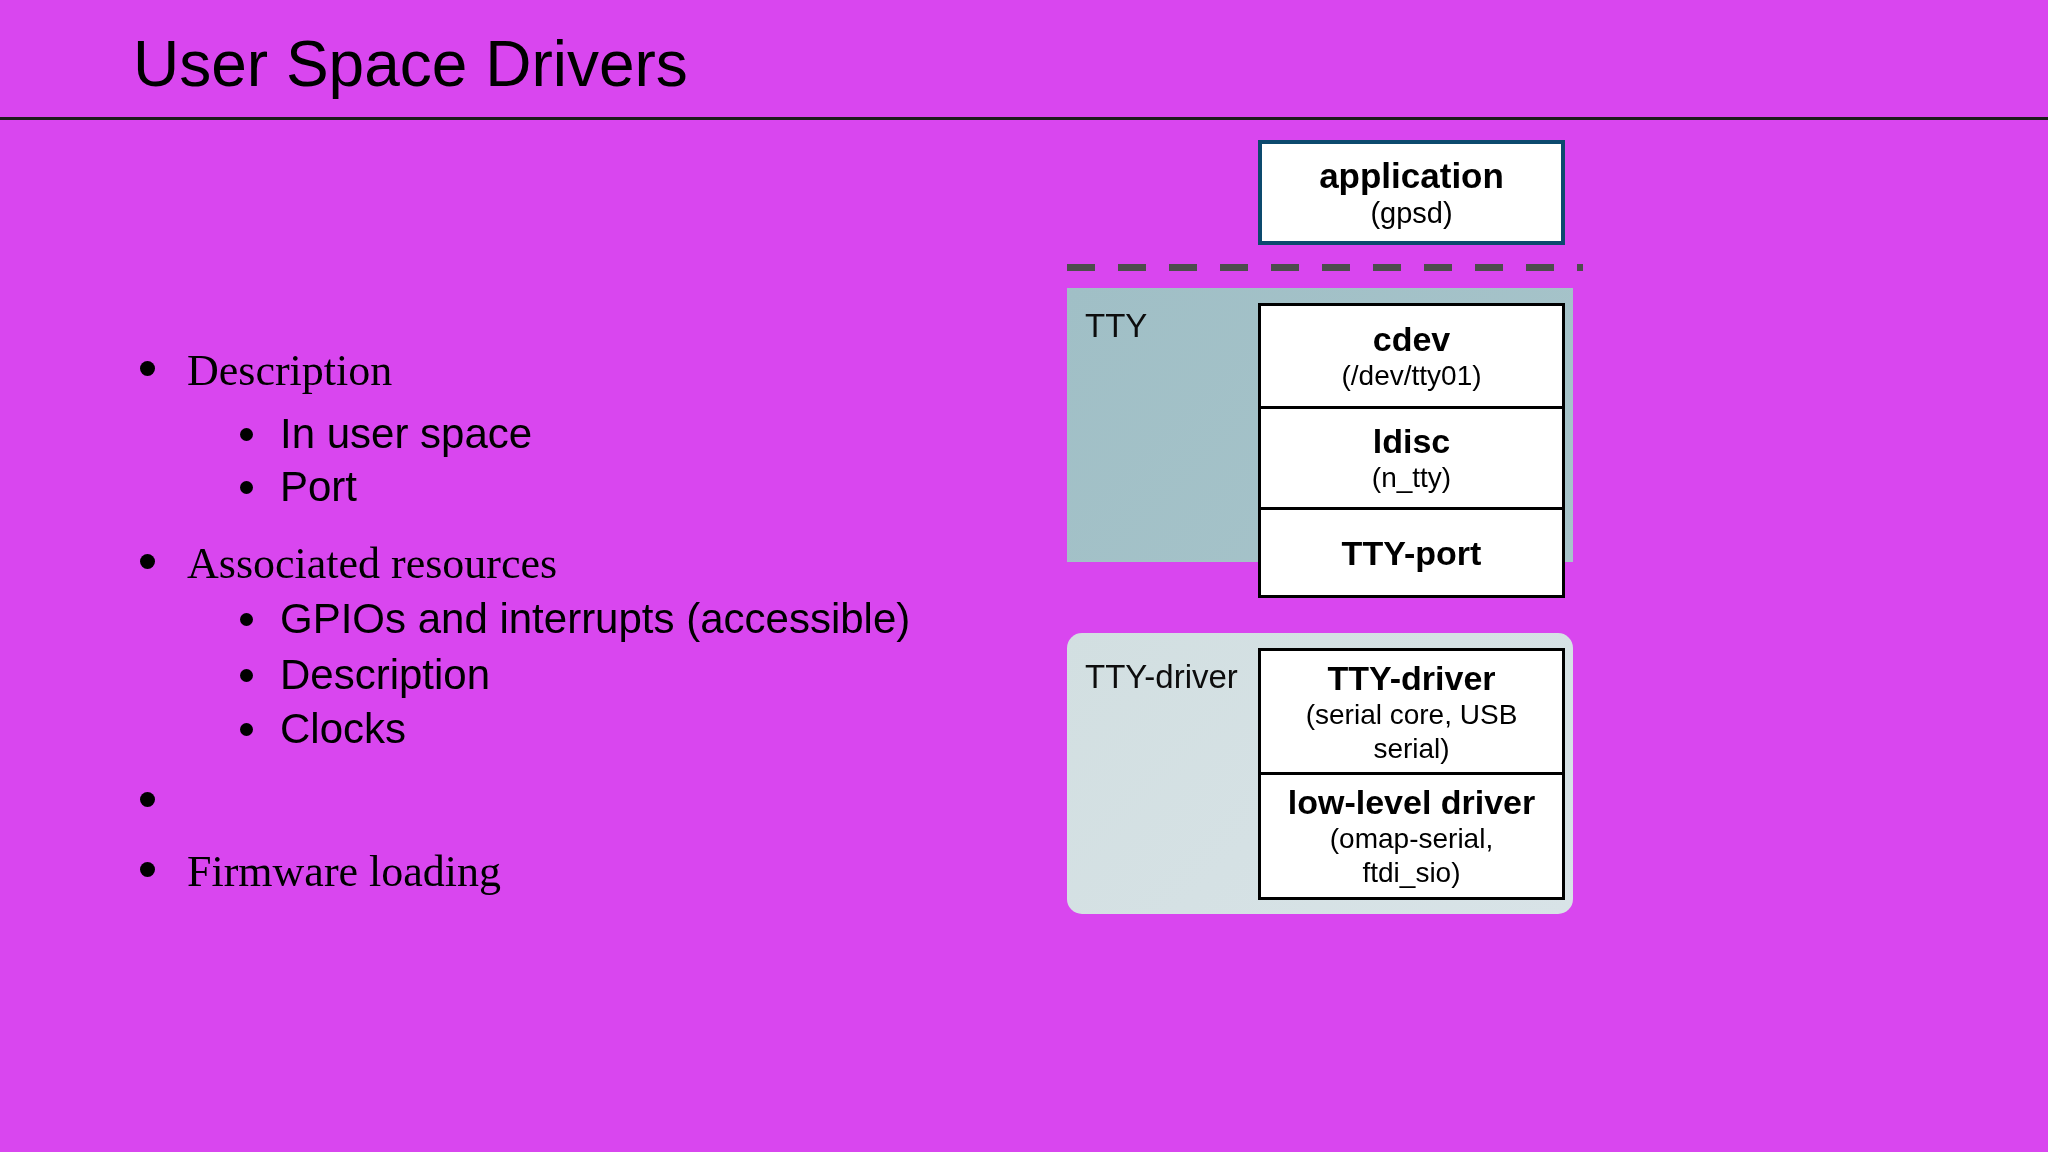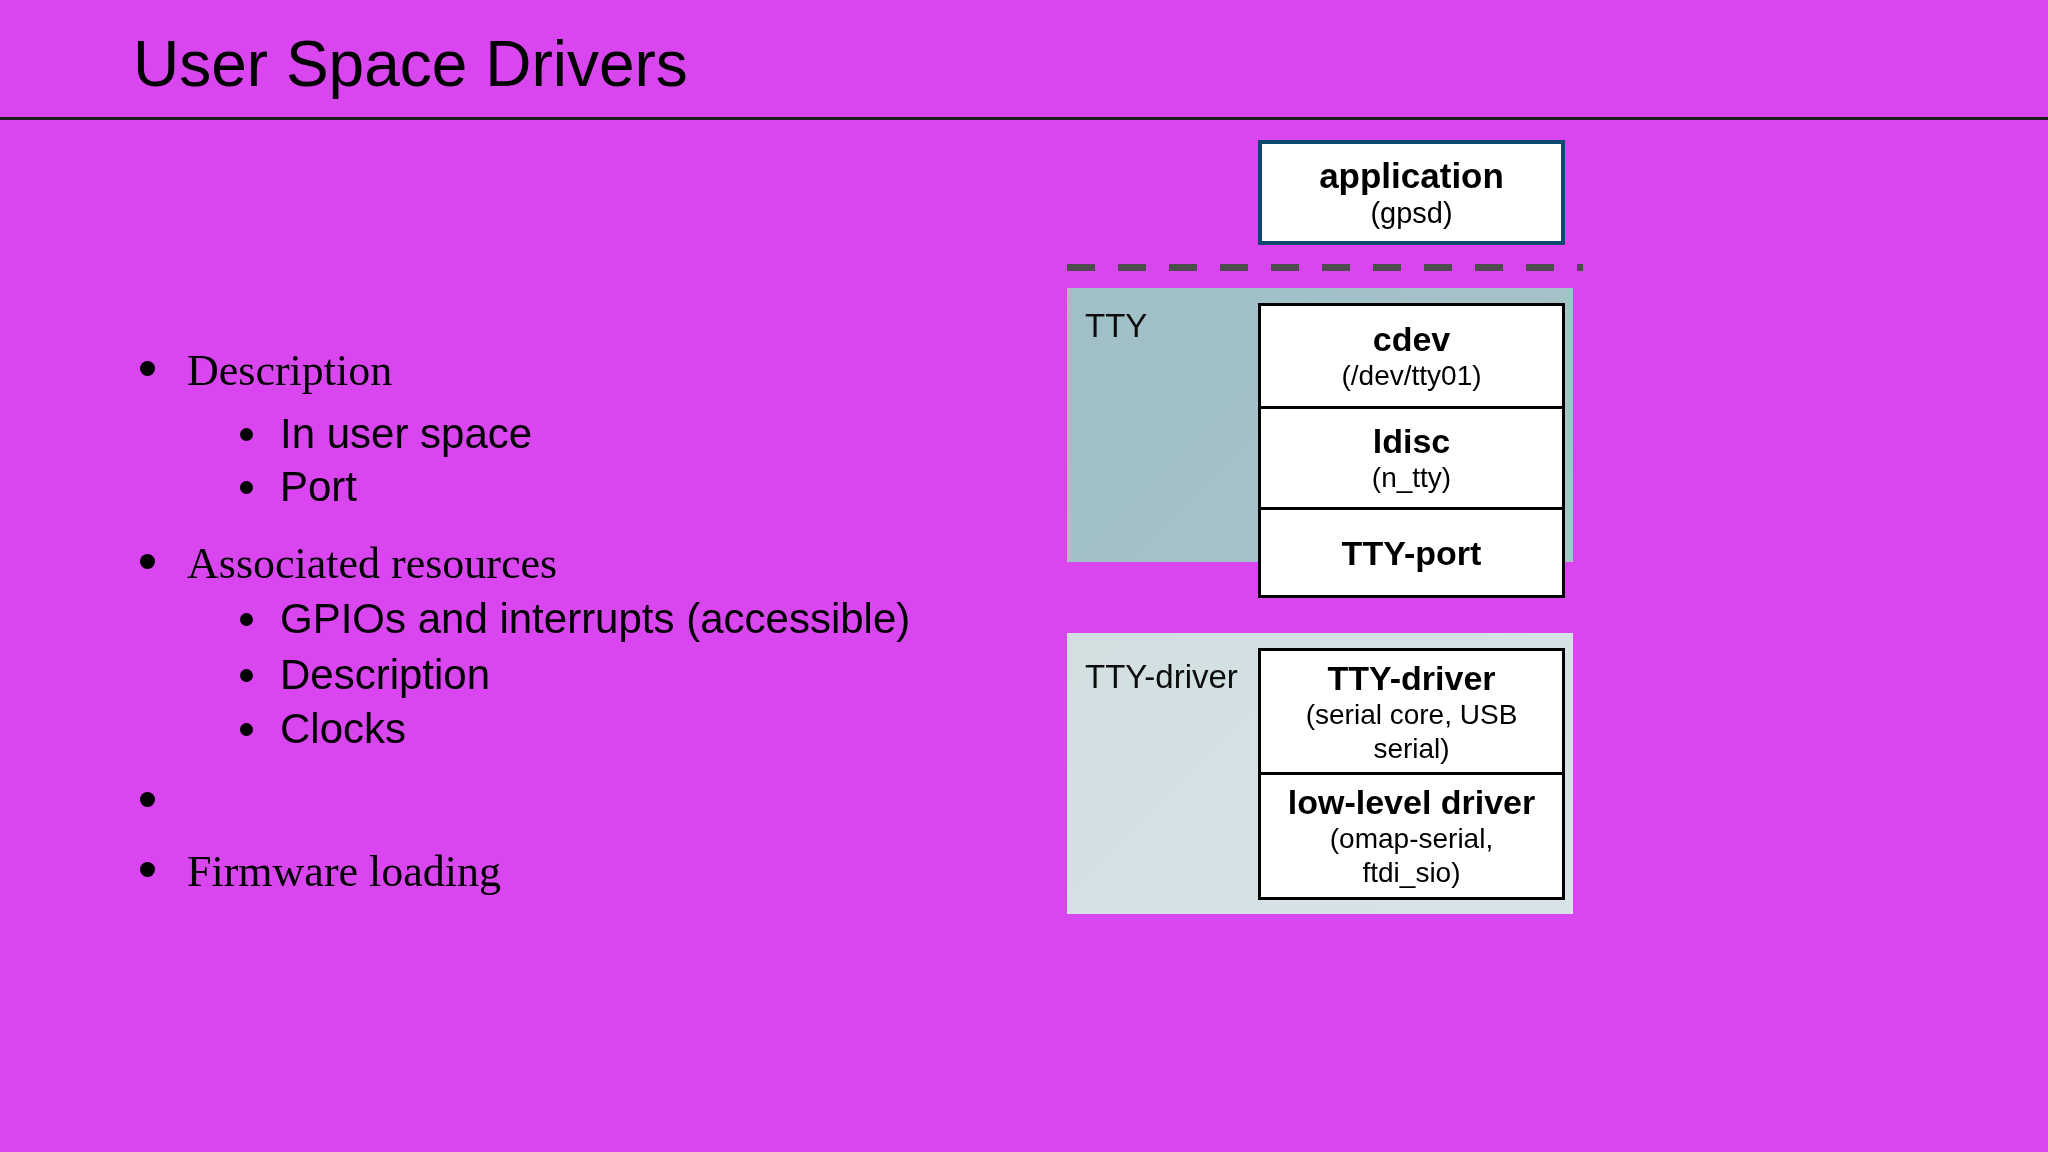--- a/index.html
+++ b/index.html
@@ -29,21 +29,21 @@
     position:absolute;left:1258px;top:140px;width:307px;height:105px;box-sizing:border-box;
     border:4px solid #0c4a6e;background:#fff;display:flex;flex-direction:column;
     align-items:center;justify-content:center;text-align:left;
   }
   .dashes{
     position:absolute;left:1067px;top:264px;width:516px;height:7px;
     background:repeating-linear-gradient(to right,#4d4d4d 0 28px,transparent 28px 51px);
   }
   .section{position:absolute;left:1067px;width:506px;box-sizing:border-box;}
   .section.tty{top:288px;height:274px;background:linear-gradient(135deg,#a0bfc6 0%,#a7c4ca 100%);}
-  .section.ttydrv{top:633px;height:281px;background:linear-gradient(135deg,#d2dfe1 0%,#d8e3e7 100%);}
+  .section.ttydrv{top:633px;height:281px;background:linear-gradient(135deg,#d2dfe1 0%,#d8e3e7 100%);border-radius:15px;}
   .section-label{position:absolute;left:18px;font-size:33px;line-height:38px;color:#0d0d0d;}
   .section.tty .section-label{top:19px;}
   .section.ttydrv .section-label{top:25px;}
   .stack{
     position:absolute;left:191px;top:15px;width:307px;box-sizing:border-box;
     border:3px solid #000;background:#fff;
   }
   .stack .srow{
     box-sizing:border-box;display:flex;flex-direction:column;align-items:center;
     justify-content:center;text-align:center;background:#fff;

